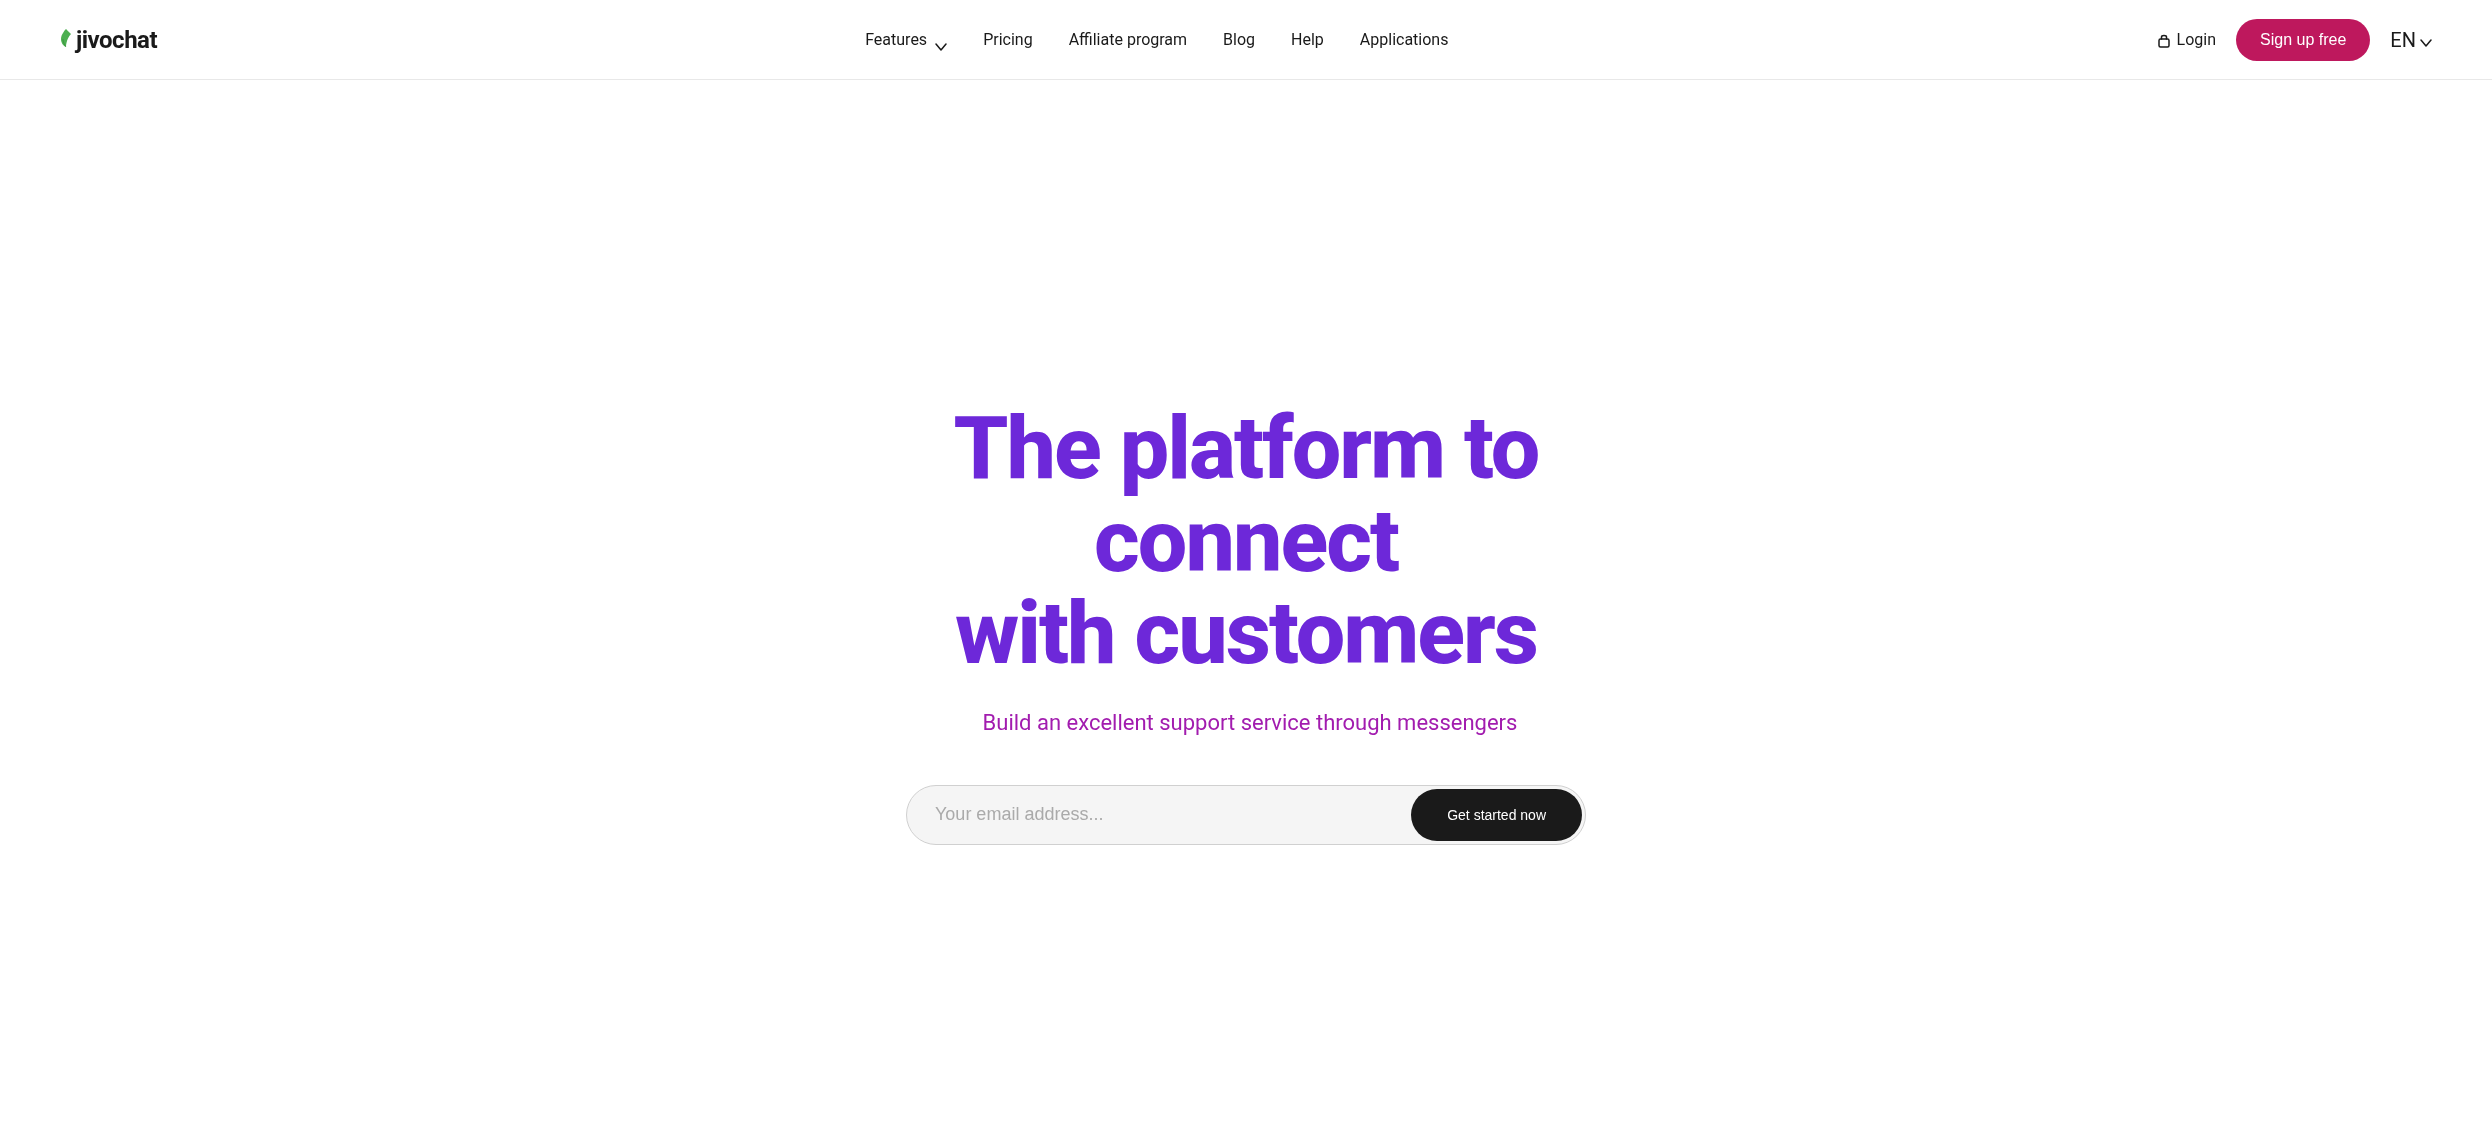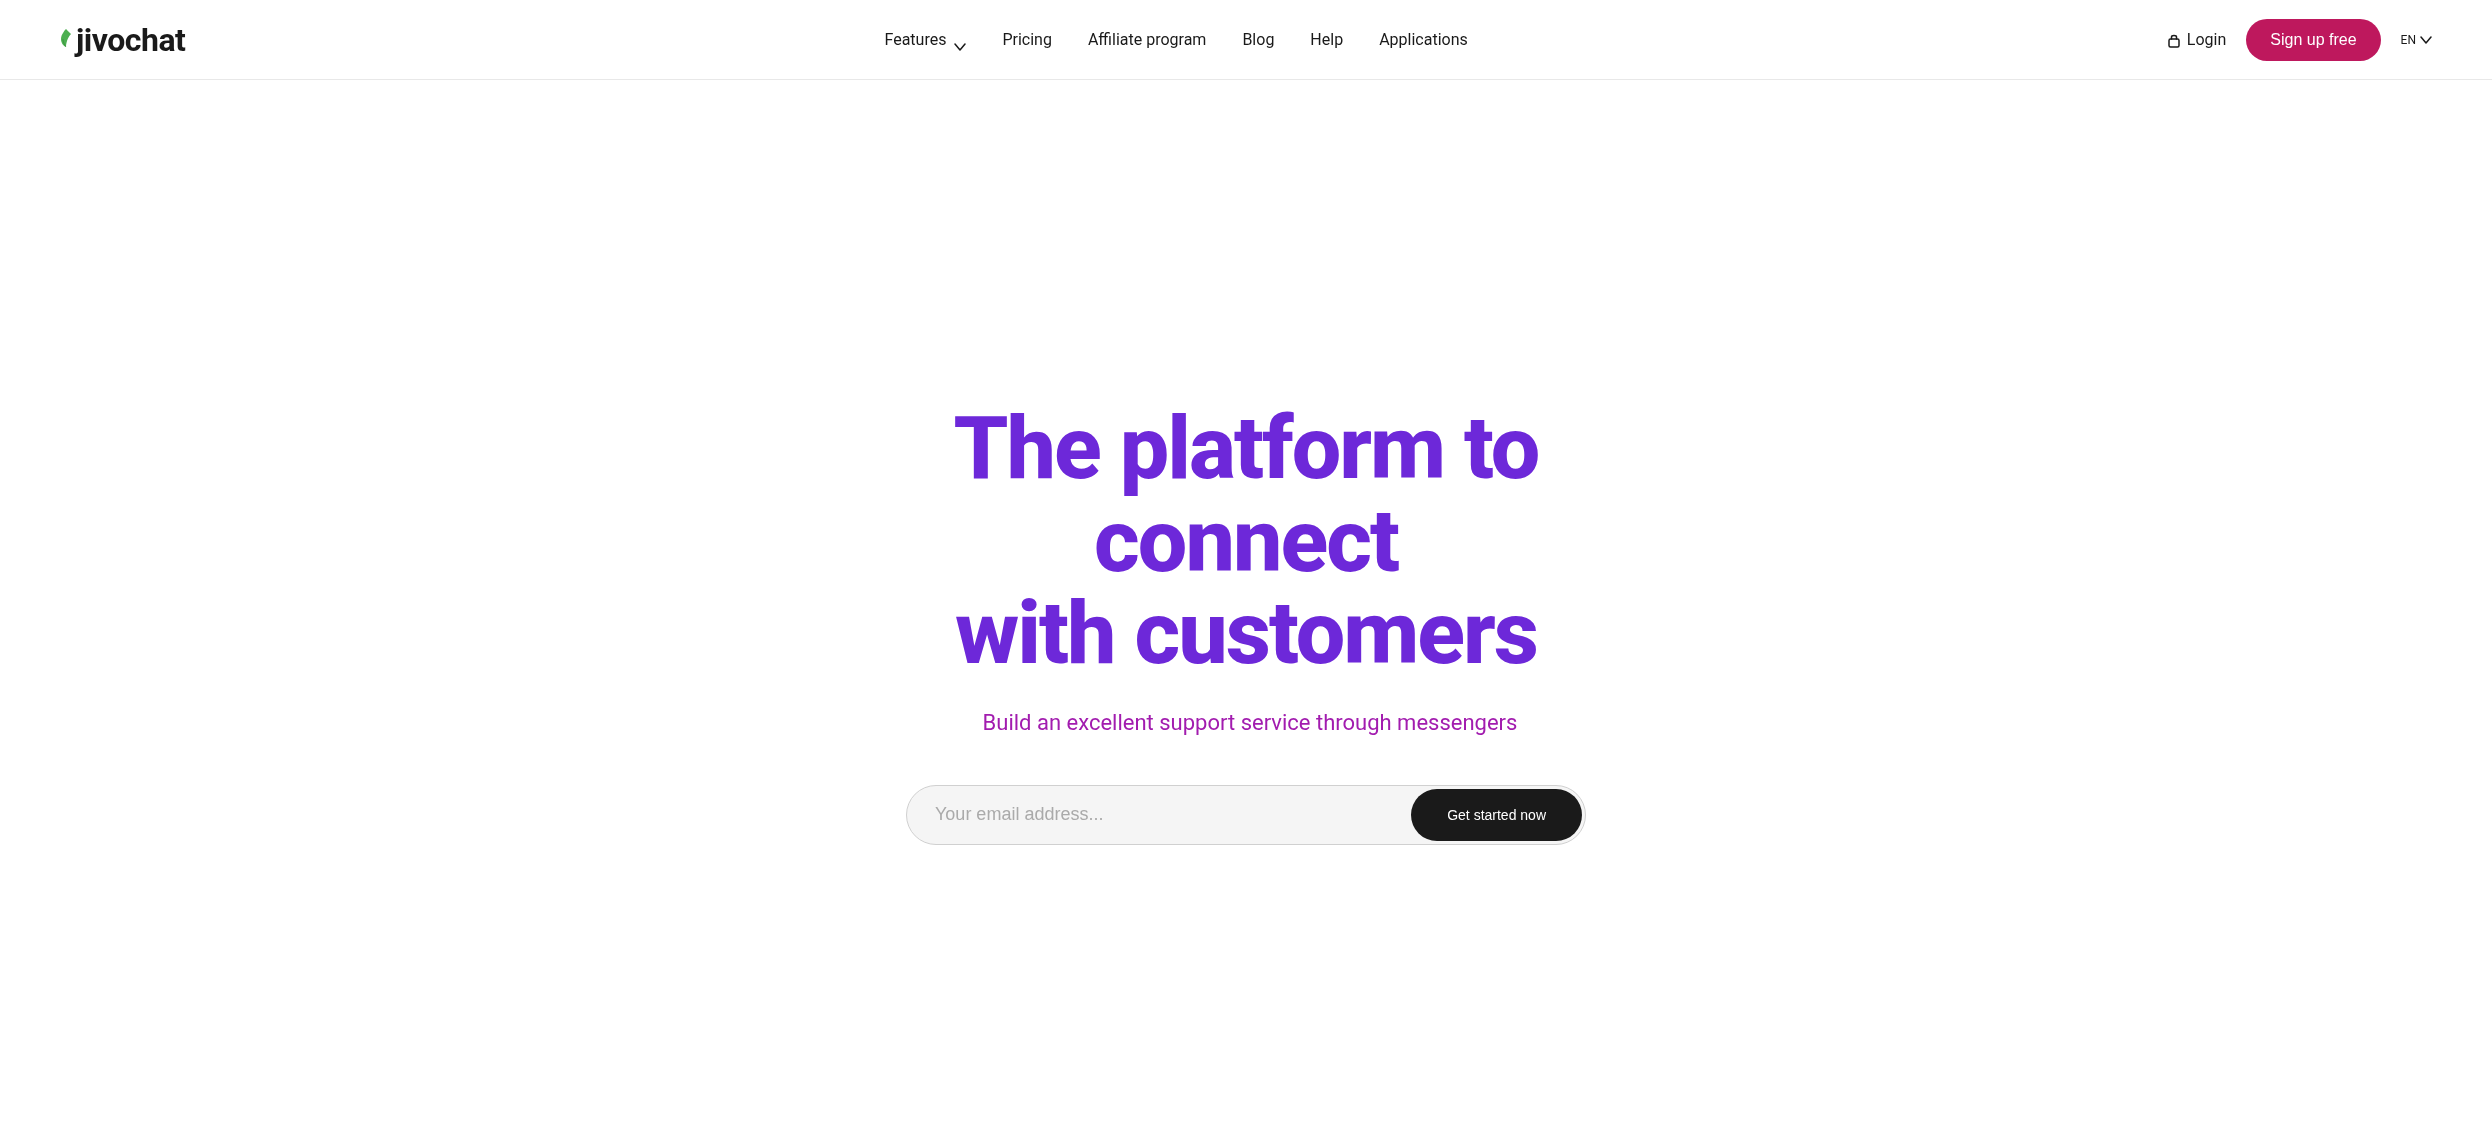--- a/index.html
+++ b/index.html
@@ -28,21 +28,21 @@
 
     .navbar-logo {
       display: flex;
       align-items: center;
       gap: 4px;
       text-decoration: none;
       color: #1a1a1a;
     }
 
     .logo-text {
-      font-size: 32px;
+      font-size: 24px;
       font-weight: 700;
       color: #1a1a1a;
       letter-spacing: -0.5px;
     }
 
     .logo-leaf {
       display: inline-block;
       width: 12px;
       height: 18px;
       position: relative;
@@ -107,21 +107,21 @@
       font-size: 16px;
       font-weight: 500;
       cursor: pointer;
       white-space: nowrap;
     }
 
     .lang-selector {
       display: flex;
       align-items: center;
       gap: 4px;
-      font-size: 12px;
+      font-size: 20px;
       color: #1a1a1a;
       cursor: pointer;
     }
 
     
     .hero {
       display: flex;
       flex-direction: column;
       align-items: center;
       justify-content: center;

